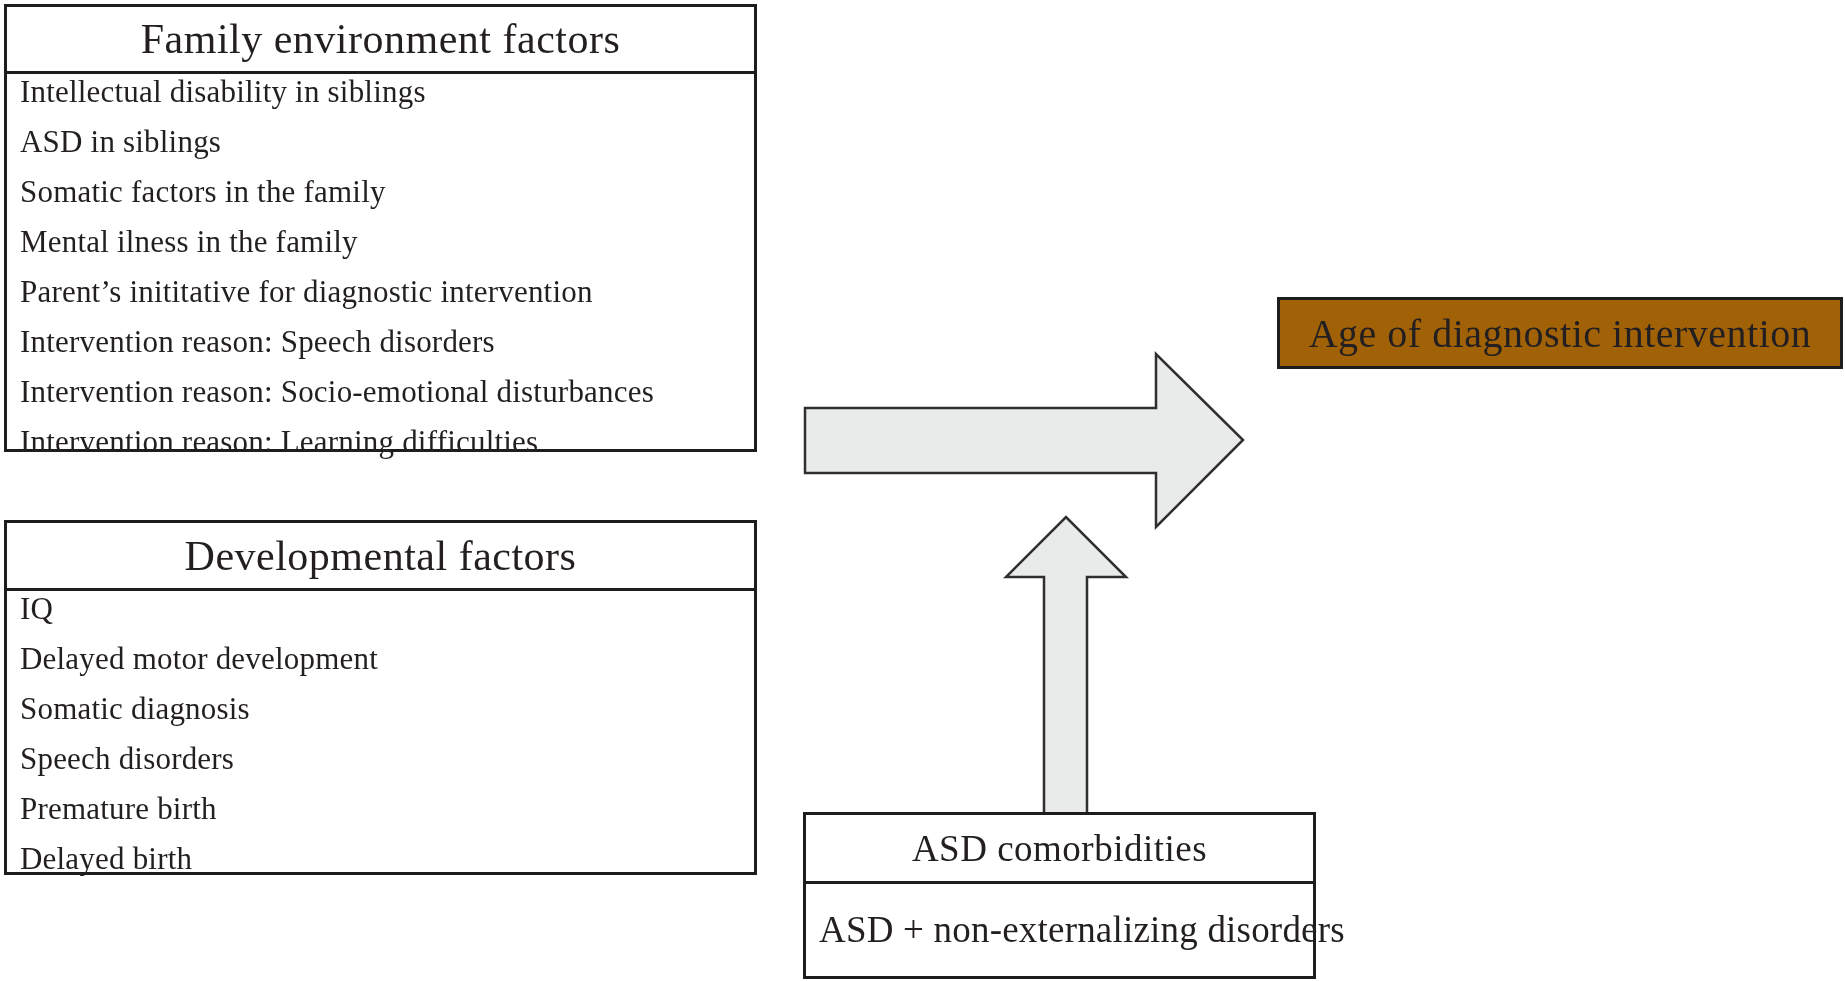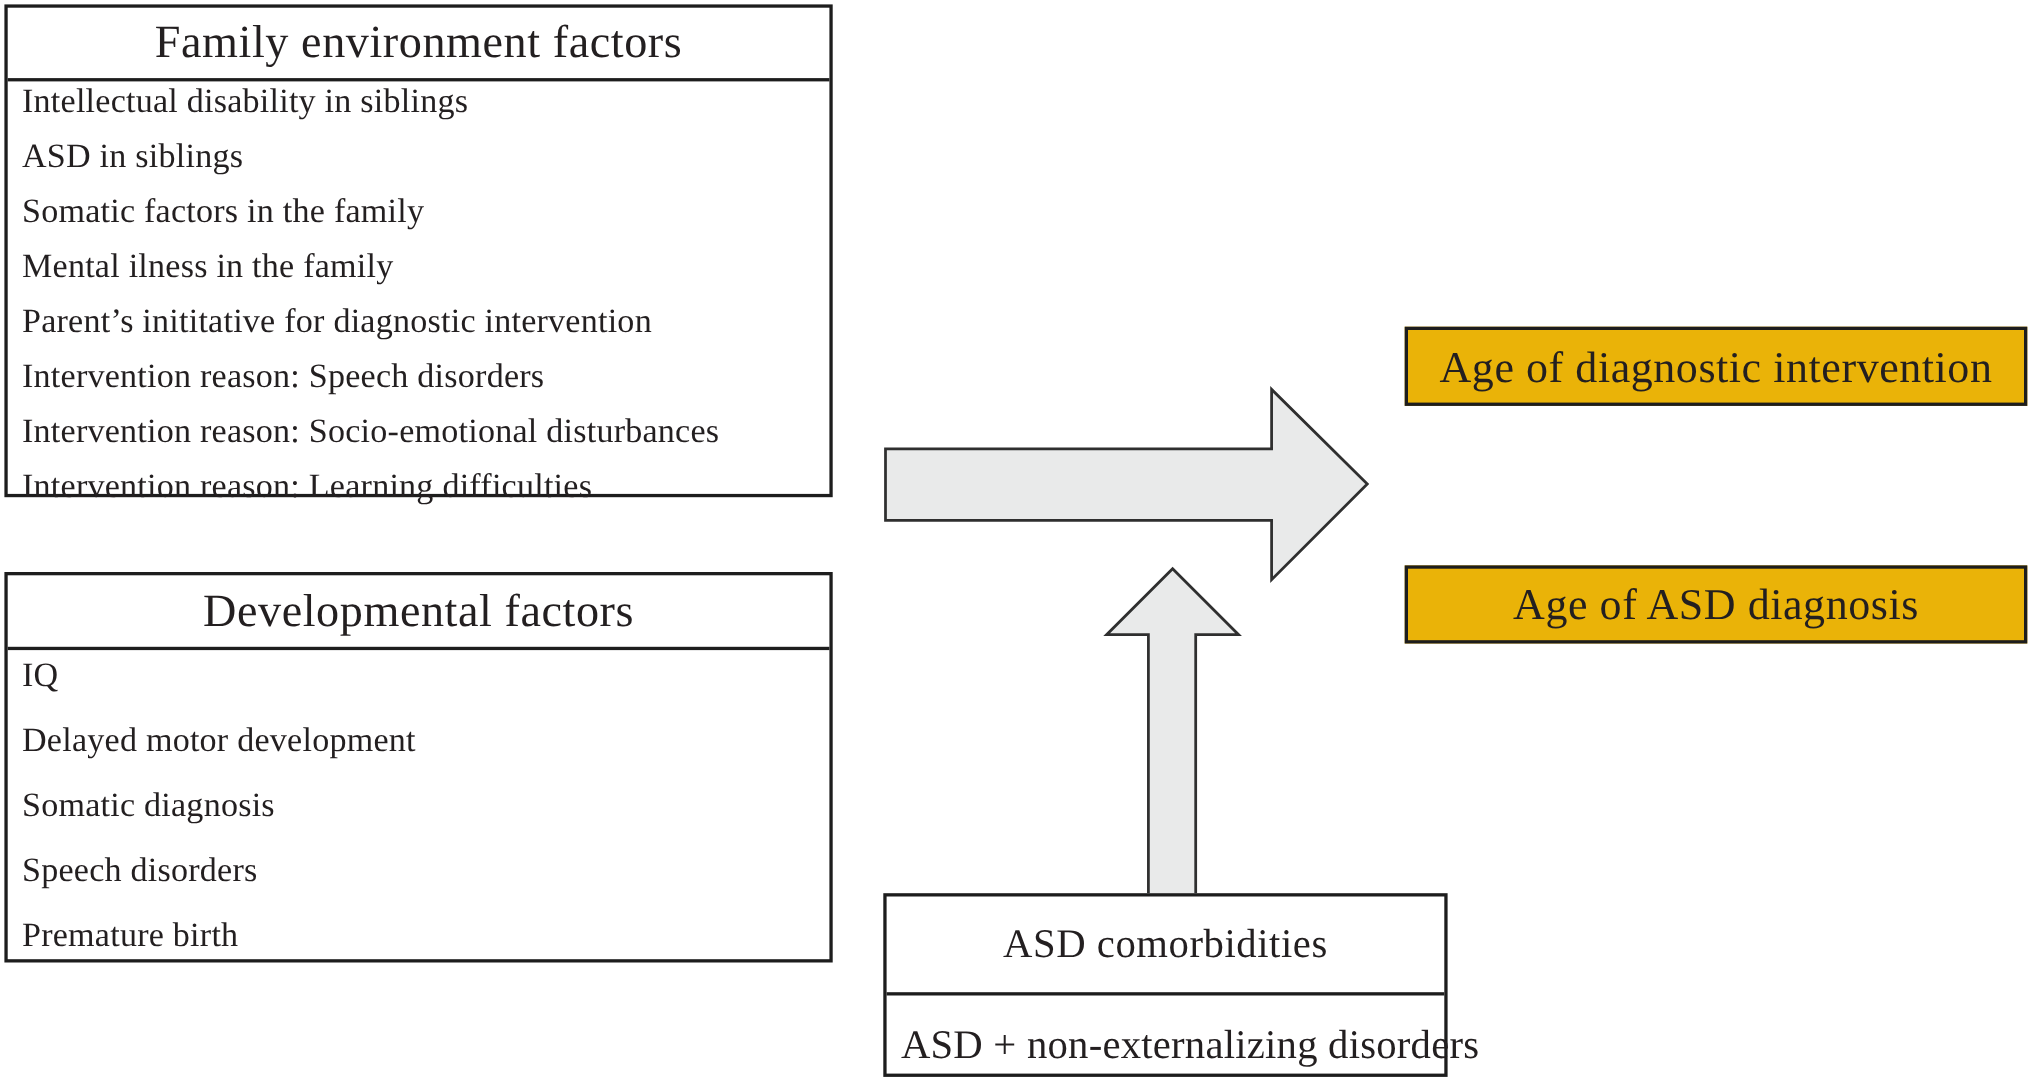--- a/index.html
+++ b/index.html
@@ -64,29 +64,29 @@
   
   .box-family { left: 4px; top: 4px; width: 753px; height: 448px; }
   .box-family .box-title { height: 67px; }
   .box-family .box-list { height: 375px; }
   
   .box-dev { left: 4px; top: 520px; width: 753px; height: 355px; }
   .box-dev .box-title { height: 68px; }
   .box-dev .box-list { height: 281px; }
   
   .box-comorb { left: 803px; top: 812px; width: 513px; height: 167px; }
-  .box-comorb .box-title { height: 90px; font-size: 37px; }
+  .box-comorb .box-title { height: 69px; font-size: 37px; }
   .box-comorb .box-list { height: 90px; }
   .box-comorb .list-item { font-size: 37px; }
   
   .outcome-box {
     position: absolute;
     box-sizing: border-box;
     border: 3px solid var(--border, #1d1d1d);
-    background: #eab308;
+    background: #a16207;
     display: flex;
     align-items: center;
     justify-content: center;
     font-size: 40px;
     letter-spacing: 0.5px;
     white-space: nowrap;
   }
   .outcome-top { left: 1277px; top: 297px; width: 566px; height: 72px; }
   .outcome-bottom { left: 1277px; top: 514px; width: 566px; height: 71px; }
 </style>
@@ -115,27 +115,27 @@
   </div>
 
   <div class="box box-dev">
     <div class="box-title">Developmental factors</div>
     <div class="box-list">
       <div class="list-item">IQ</div>
       <div class="list-item">Delayed motor development</div>
       <div class="list-item">Somatic diagnosis</div>
       <div class="list-item">Speech disorders</div>
       <div class="list-item">Premature birth</div>
+      <div class="list-item">Delayed birth</div>
     </div>
   </div>
 
   <div class="box box-comorb">
     <div class="box-title">ASD comorbidities</div>
     <div class="box-list">
       <div class="list-item">ASD + non-externalizing disorders</div>
     </div>
   </div>
 
   <div class="outcome-box outcome-top">Age of diagnostic intervention</div>
 
-  <div class="outcome-box outcome-bottom">Age of ASD diagnosis</div>
 
 </div>
 
 </body></html>

